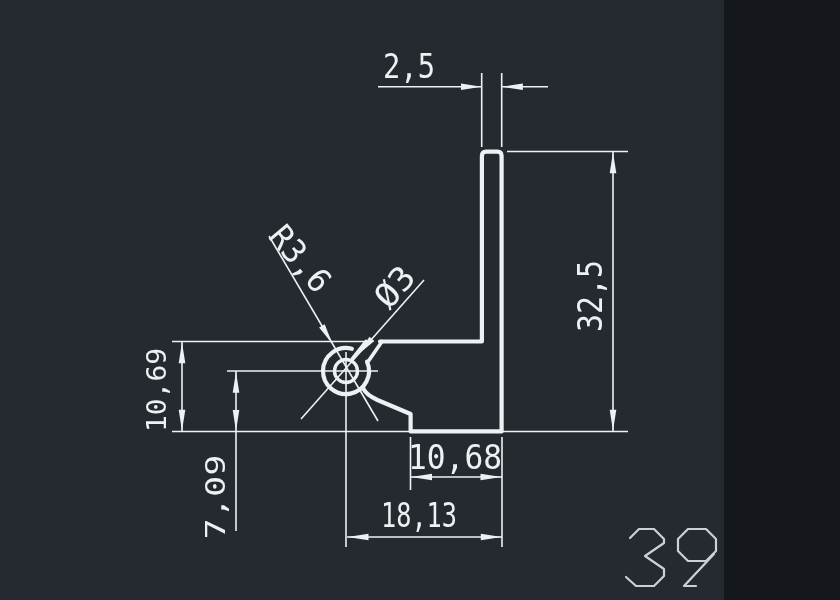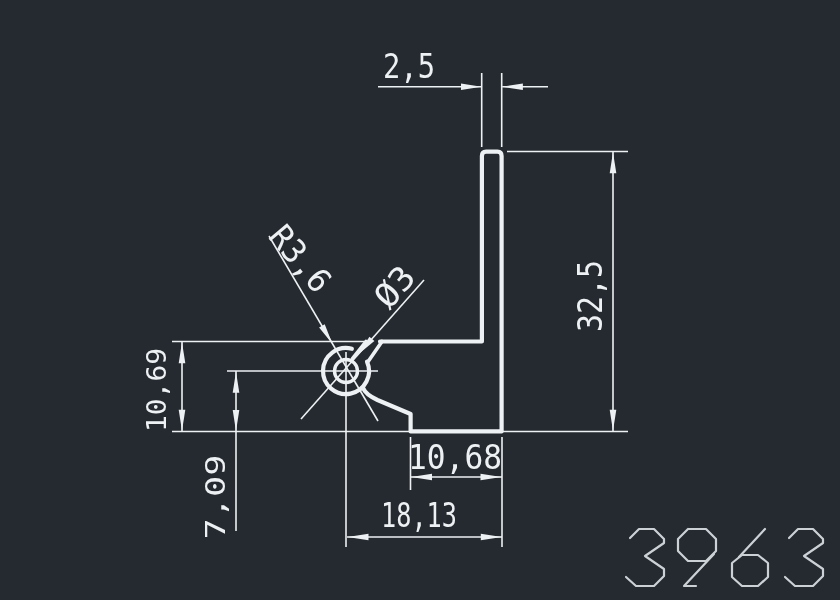--- a/index.html
+++ b/index.html
@@ -1,16 +1,16 @@
 <!DOCTYPE html>
 <html style="--bg: #252a31; --line: #eef1f3;"><head>
 <meta charset="utf-8">
 <style>
   html,body{margin:0;padding:0;background:#14171c;}
-  .stage{width:840px;height:600px;overflow:hidden;position:relative;background:var(--bg,#252a31);}
+  .stage{width:724px;height:600px;overflow:hidden;position:relative;background:var(--bg,#252a31);}
   svg{display:block;}
   svg text{
     font-family:"DejaVu Sans Mono","Liberation Mono",monospace;
     fill:var(--line,#eef1f3);
     font-weight:400;
   }
   .thick{stroke:var(--line,#eef1f3);stroke-width:4.2;fill:none;stroke-linecap:round;stroke-linejoin:round;}
   .thin{stroke:var(--line,#eef1f3);stroke-width:1.6;fill:none;stroke-linecap:butt;}
   .arrow{fill:var(--line,#eef1f3);stroke:none;}
 </style>

